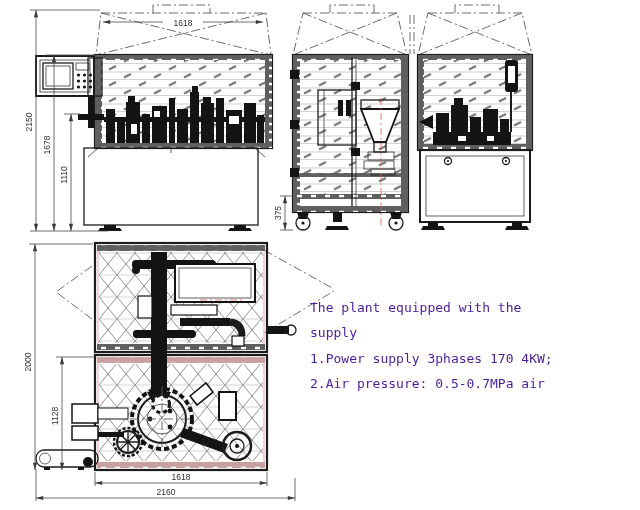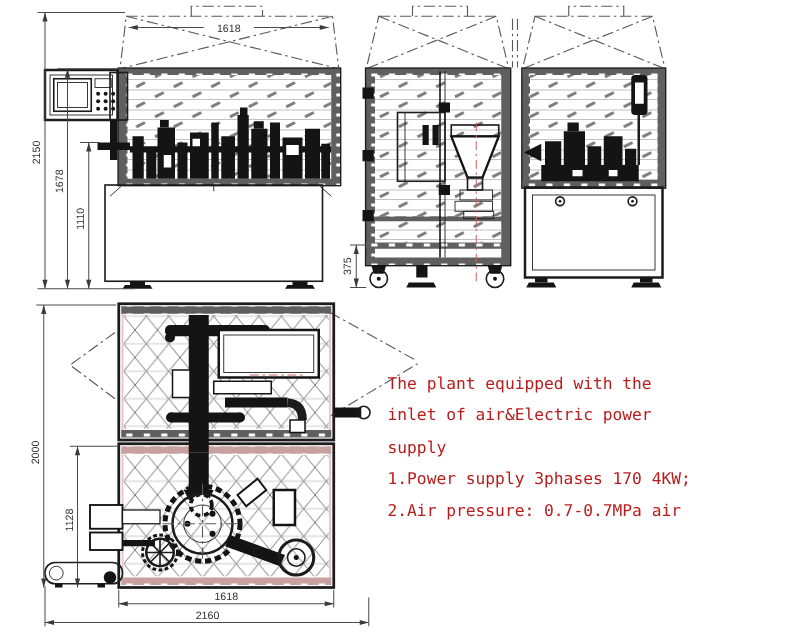--- a/index.html
+++ b/index.html
@@ -12,21 +12,21 @@
   .thin{stroke:#1c1c1c;stroke-width:0.7;fill:none;}
   .phantom{stroke:#5a5a5a;stroke-width:0.9;fill:none;stroke-dasharray:9 3 2 3;}
   .dim{stroke:#4a4a4a;stroke-width:0.8;fill:none;}
   .dimtxt{font-family:"Liberation Sans",sans-serif;font-size:8.5px;fill:#303030;}
   .blk{fill:#141414;stroke:none;}
   .wht{fill:#ffffff;stroke:#141414;}
   .reddash{stroke:#d06060;stroke-width:0.8;fill:none;stroke-dasharray:7 3 2 3;}
   .pinkline{stroke:#efc0c0;stroke-width:1.4;fill:none;}
   #notes-block{position:absolute;left:310px;top:295px;width:330px;
      font-family:"DejaVu Sans Mono","Liberation Mono",monospace;
-     font-size:13px;color:#b91c1c;}
+     font-size:13px;color:#4c1d95;}
   .note-line{height:25.4px;line-height:25.4px;white-space:pre;}
 </style>
 </head>
 <body>
 
 <div id="page">
 <svg id="drawing-svg" width="640" height="510" viewBox="0 0 640 510">
   <defs>
     <marker id="arr" viewBox="0 0 10 10" refX="9.5" refY="5" markerWidth="10" markerHeight="10" orient="auto-start-reverse">
       <path d="M0.5,2.4 L9.5,5 L0.5,7.6 Z" fill="#3a3a3a"></path>
@@ -350,18 +350,17 @@
       <line class="dim" x1="36" y1="469" x2="36" y2="501"></line>
       <line class="dim" x1="295" y1="478" x2="295" y2="501"></line>
       <line class="dim" x1="36" y1="498" x2="295" y2="498" marker-start="url(#arr)" marker-end="url(#arr)"></line>
       <text class="dimtxt" x="166" y="495" text-anchor="middle">2160</text>
     </g>
   </g>
 </svg>
 
 <div id="notes-block">
   <div class="note-line">The plant equipped with the</div>
-  <div class="note-line">inlet of air&amp;Electric power</div>
   <div class="note-line">supply</div>
   <div class="note-line">1.Power supply 3phases 170 4KW;</div>
-  <div class="note-line">2.Air pressure: 0.7-0.7MPa air</div>
+  <div class="note-line">2.Air pressure: 0.5-0.7MPa air</div>
 </div>
 </div>
 
 </body></html>

